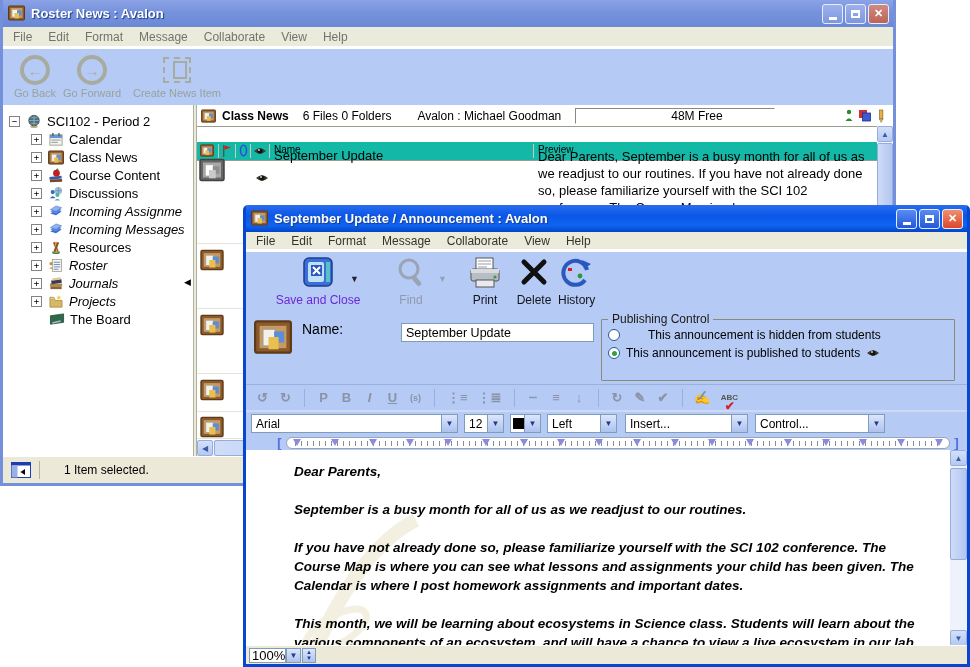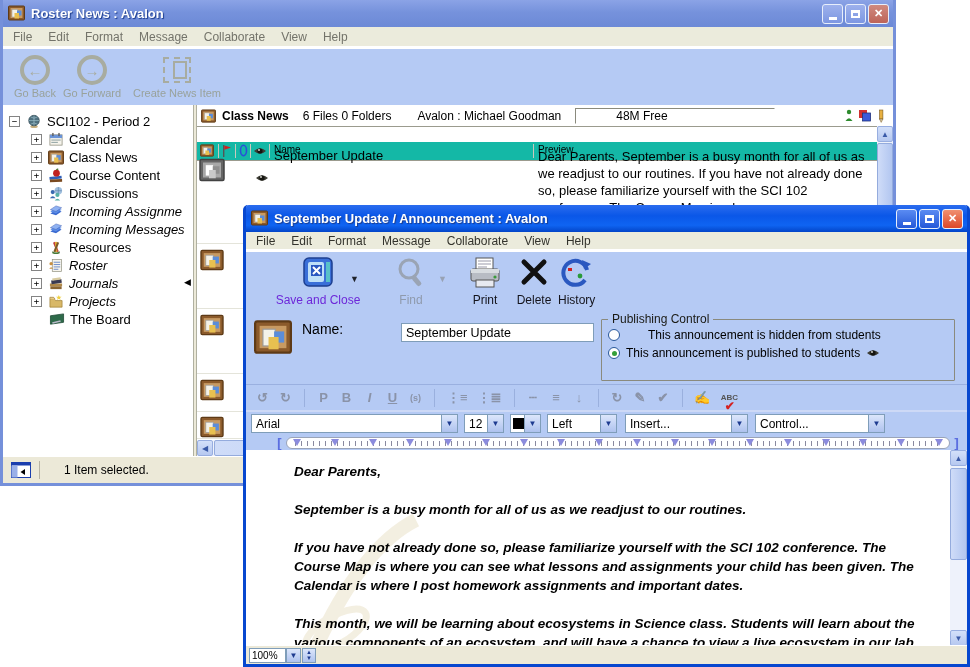--- a/index.html
+++ b/index.html
@@ -287,21 +287,21 @@
 
       <div class="infobar" style="left:0;top:0;right:0;height:21px;">
         <svg width="15" height="14" viewBox="0 0 17 16" style="margin:0 6px 0 4px;">
             <use href="#i-board"></use>
           </svg>
         <span style="font-weight:bold;font-size:12px;">Class News</span>
         <span style="width:14px;"></span>
         <span>6 Files 0 Folders</span>
         <span style="width:26px;"></span>
         <span>Avalon : Michael Goodman</span>
-        <div class="freebox" style="width:200px;margin-left:14px;padding-left:40px;">
+        <div class="freebox" style="width:200px;margin-left:14px;padding-left:95px;">
           <span>48M Free</span>
         </div>
         <div style="flex:1"></div>
         <svg width="10" height="14" viewBox="0 0 10 14" style="margin-right:4px;">
           <circle cx="5" cy="3" r="2.2" fill="#2e8b2e"></circle>
             <path d="M1.5 12 Q5 6.5 8.5 12 Z" fill="#2e8b2e"></path>
         </svg>
         <svg width="14" height="13" viewBox="0 0 14 13" style="margin-right:5px;">
           <rect x="1" y="1" width="8" height="8" fill="#d03030"></rect>
           <rect x="4.5" y="4" width="8" height="8" fill="#3a5ad8" stroke="#20307a" stroke-width="0.8"></rect>
@@ -592,21 +592,21 @@
       </div>
 
       <div class="abs sb-track" style="right:0;top:0;width:17px;height:196px;">
         <div class="sb-btn" style="width:17px;height:16px;">▲</div>
         <div class="sb-thumb" style="width:17px;height:92px;margin-top:2px;"></div>
         <div class="sb-btn" style="width:17px;height:16px;position:absolute;bottom:0;">▼</div>
       </div>
     </div>
 
     <div class="statusbar" style="left:0;bottom:0;right:0;height:18px;">
-      <div class="field" style="width:37px;height:15px;margin-left:3px;font-size:10px;padding:0 2px;">
+      <div class="field" style="width:37px;height:15px;margin-left:3px;font-size:13px;padding:0 2px;">
         <span>100%</span>
       </div>
       <span style="font-size:8px;color:#1d3a8f;background:linear-gradient(180deg,#dce6fb,#aec2ee);border:1px solid #7f9db9;height:13px;width:13px;display:flex;align-items:center;justify-content:center;">▼</span>
       <span style="font-size:6px;color:#1d3a8f;background:linear-gradient(180deg,#dce6fb,#aec2ee);border:1px solid #7f9db9;height:13px;width:12px;display:flex;flex-direction:column;align-items:center;justify-content:center;line-height:6px;margin-left:1px;">
           <span>▲</span>
           <span>▼</span>
         </span>
     </div>
   </div>
 

